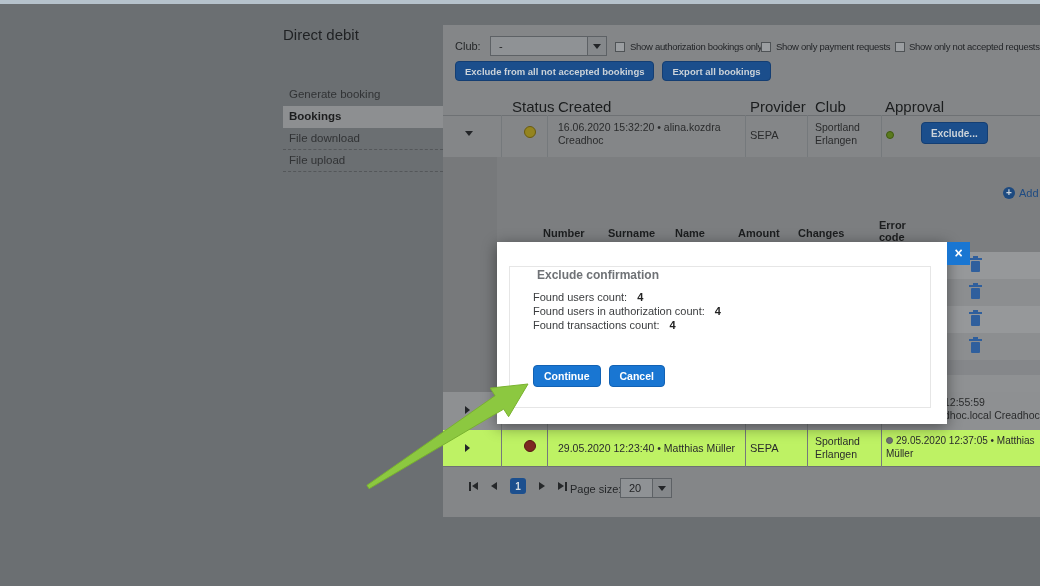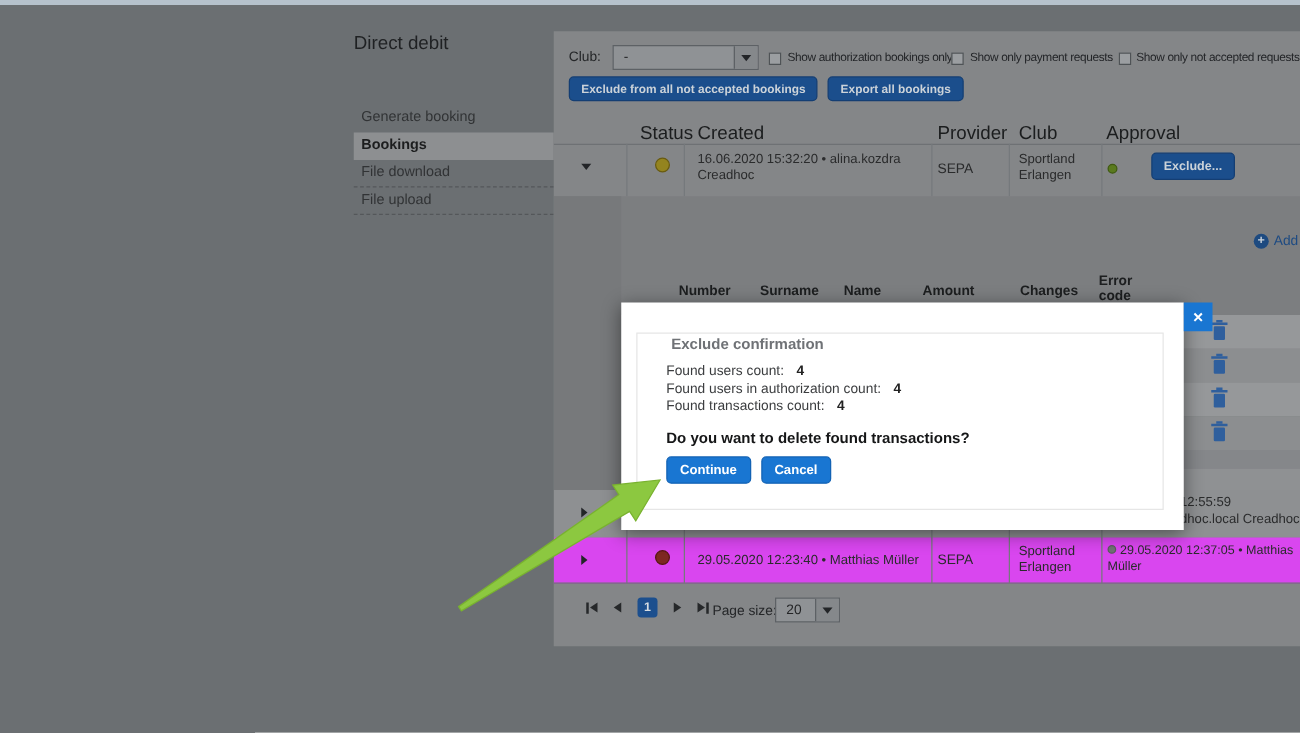--- a/index.html
+++ b/index.html
@@ -134,21 +134,21 @@
     </div>
 
     <div class="detail">
       <div class="expcol"></div>
       <span class="add-icon" style="left:560px;top:30px;">+</span>
       <span class="add-label" style="left:576px;top:30px;">Add</span>
       <span class="sth" style="left:100px;top:70px;">Number</span>
       <span class="sth" style="left:165px;top:70px;">Surname</span>
       <span class="sth" style="left:232px;top:70px;">Name</span>
       <span class="sth" style="left:295px;top:70px;">Amount</span>
-      <span class="sth" style="left:373px;top:70px;">Changes</span>
+      <span class="sth" style="left:355px;top:70px;">Changes</span>
       <span class="sth" style="left:436px;top:62px;width:42px;line-height:12px;display:inline-block;">Error code</span>
       <div class="sub-rows">
         <div class="sub-row">
             <span class="trash"></span>
           </div>
         <div class="sub-row">
             <span class="trash"></span>
           </div>
         <div class="sub-row">
             <span class="trash"></span>
@@ -162,21 +162,21 @@
     </div>
 
     <div class="abs" style="left:0;top:367px;width:597px;height:38px;background:#8e9092;">
       <span class="abs tri-right" style="left:22px;top:14px;"></span>
       <div class="abs" style="left:501px;top:4px;line-height:13px;font-size:10.5px;">
         <div>12:55:59</div>
         <div>dhoc.local Creadhoc</div>
       </div>
     </div>
 
-    <div class="abs" style="left:0;top:405px;width:597px;height:37px;background:#d946ef;border-bottom:1px solid #6e7174;">
+    <div class="abs" style="left:0;top:405px;width:597px;height:37px;background:#bef264;border-bottom:1px solid #6e7174;">
       <span class="abs tri-right" style="left:22px;top:14px;"></span>
       <span class="abs dot dot-red" style="left:81px;top:10px;"></span>
       <span class="abs" style="left:115px;top:12px;font-size:10.5px;white-space:nowrap;">29.05.2020 12:23:40 • Matthias Müller</span>
       <span class="abs" style="left:307px;top:12px;font-size:11px;">SEPA</span>
       <div class="abs twoline" style="left:372px;top:5px;width:55px;font-size:10.5px;">Sportland Erlangen</div>
       <div class="abs" style="left:443px;top:4px;width:160px;font-size:10px;line-height:13px;">
         <span class="dot dot-gray" style="margin-right:3px;"></span><span>29.05.2020 12:37:05 • Matthias Müller</span>
       </div>
     </div>
     <div class="vline" style="left:58px;top:367px;height:75px;"></div>
@@ -213,21 +213,20 @@
     <div class="modal-title">Exclude confirmation</div>
     <div class="m-line" style="top:49px;">
       <span>Found users count:</span><span class="v">4</span>
     </div>
     <div class="m-line" style="top:63px;">
       <span>Found users in authorization count:</span><span class="v">4</span>
     </div>
     <div class="m-line" style="top:77px;">
       <span>Found transactions count:</span><span class="v">4</span>
     </div>
-    <div class="m-question">Do you want to delete found transactions?</div>
     <div class="m-buttons">
       <span class="btn-bright">Continue</span>
       <span class="btn-bright">Cancel</span>
     </div>
   </div>
 
   <svg class="arrow-svg" width="1040" height="586" viewBox="0 0 1040 586">
     <polygon points="366.9,485.3 495.1,395.7 490.2,388.1 528,384 508.6,416.7 503.7,409.1 369.1,488.7" fill="#8cc840" stroke="#79b22f" stroke-width="1"></polygon>
   </svg>
 </div>

